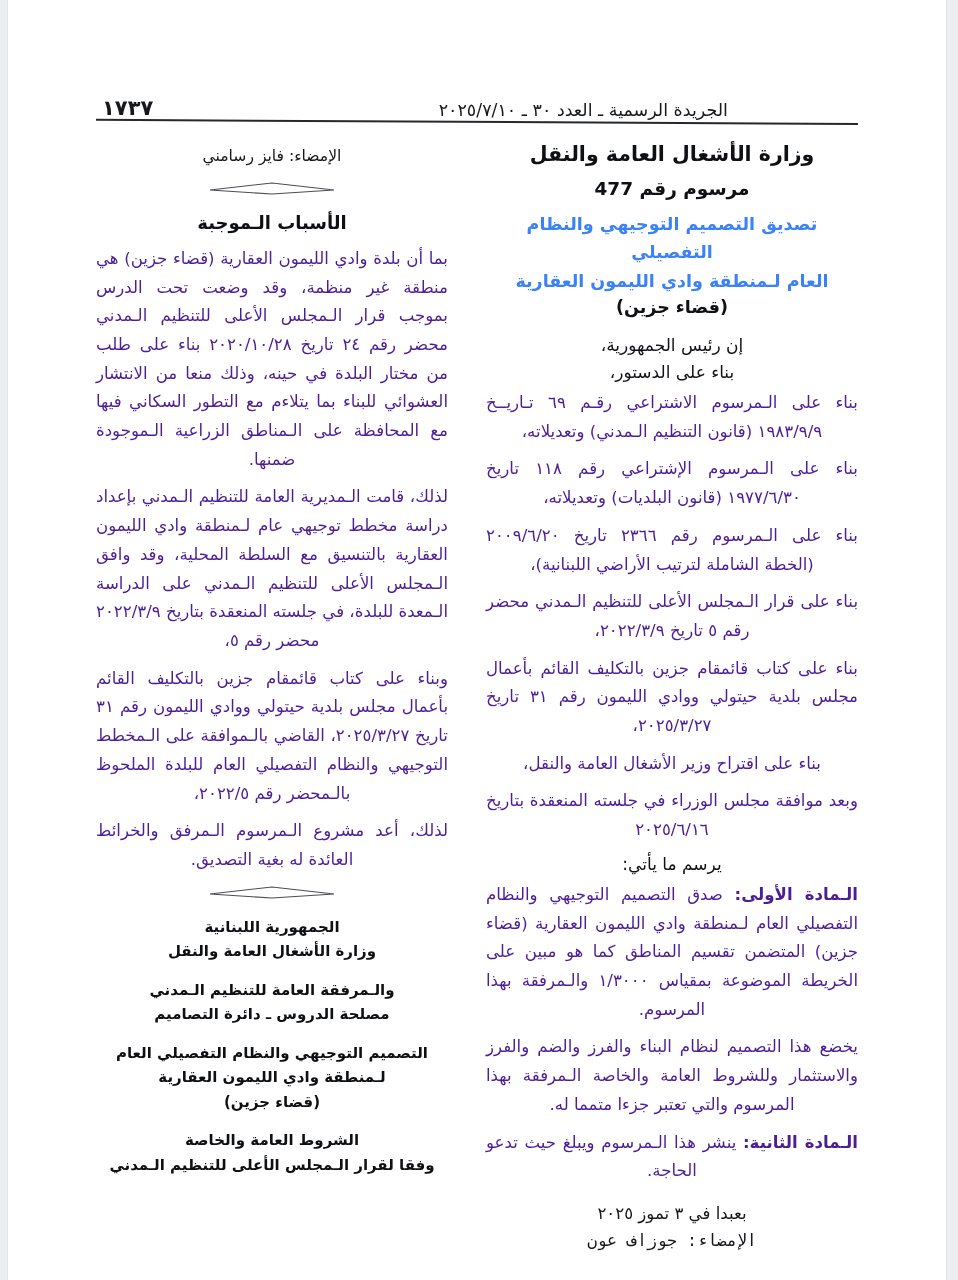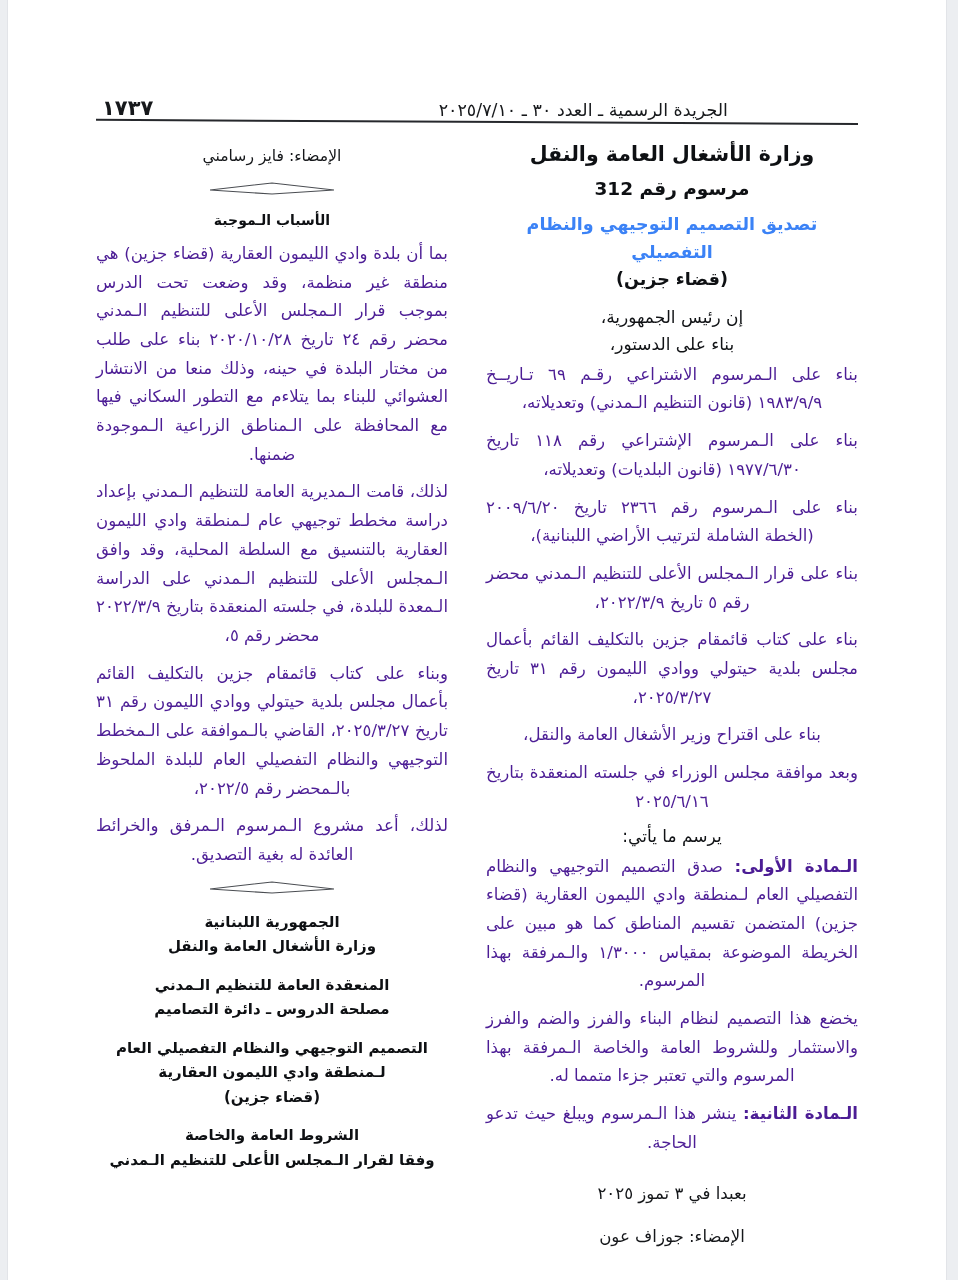--- a/index.html
+++ b/index.html
@@ -129,41 +129,41 @@
     margin-bottom: 9px;
   }
 
   .article-label { font-weight: 700; }
 
   .closing {
     font-size: 16.6px;
     line-height: 1.72;
     color: #15171a;
     text-align: center;
-    margin-top: 22px;
+    margin-top: 14px;
   }
 
   
   .minister-sig {
     font-size: 15.6px;
     line-height: 1.85;
     color: #15171a;
     text-align: center;
     margin-bottom: 6px;
   }
 
   .divider {
     display: block;
     margin: 10px auto 16px auto;
     width: 128px;
     height: 15px;
   }
 
   .section-head {
-    font-size: 14px;
+    font-size: 18px;
     font-weight: 700;
     text-align: center;
     color: #0e1013;
     letter-spacing: 0.6px;
     margin-bottom: 12px;
   }
 
   .stamp {
     text-align: center;
     margin-top: 4px;
@@ -193,23 +193,24 @@
     </div>
     <div class="masthead-rule"></div>
   </div>
 
   <div class="columns">
 
     <div class="col col-right">
 
       <div class="title-main">وزارة الأشغال العامة والنقل</div>
 
-      <div class="title-sub">مرسوم رقم 312</div>
+      <div class="title-sub">مرسوم رقم 477</div>
 
       <div class="title-desc">تصديق التصميم التوجيهي والنظام التفصيلي</div>
+      <div class="title-desc">العام لـمنطقة وادي الليمون العقارية</div>
       <div class="title-desc-paren">(قضاء جزين)</div>
 
       <div class="lead">إن رئيس الجمهورية،</div>
       <div class="lead">بناء على الدستور،</div>
 
       <div class="para">بناء على الـمرسوم الاشتراعي رقـم ٦٩ تـاريــخ ١٩٨٣/٩/٩ (قانون التنظيم الـمدني) وتعديلاته،</div>
       <div class="para">بناء على الـمرسوم الإشتراعي رقم ١١٨ تاريخ ١٩٧٧/٦/٣٠ (قانون البلديات) وتعديلاته،</div>
       <div class="para">بناء على الـمرسوم رقم ٢٣٦٦ تاريخ ٢٠٠٩/٦/٢٠ (الخطة الشاملة لترتيب الأراضي اللبنانية)،</div>
       <div class="para">بناء على قرار الـمجلس الأعلى للتنظيم الـمدني محضر رقم ٥ تاريخ ٢٠٢٢/٣/٩،</div>
       <div class="para">بناء على كتاب قائمقام جزين بالتكليف القائم بأعمال مجلس بلدية حيتولي ووادي الليمون رقم ٣١ تاريخ ٢٠٢٥/٣/٢٧،</div>
@@ -224,21 +225,21 @@
 
       <div class="para">
         <span>يخضع هذا التصميم لنظام البناء والفرز والضم والفرز والاستثمار وللشروط العامة والخاصة الـمرفقة بهذا المرسوم والتي تعتبر جزءا متمما له.</span>
       </div>
 
       <div class="para">
         <span class="article-label">الـمادة الثانية:</span><span> ينشر هذا الـمرسوم ويبلغ حيث تدعو الحاجة.</span>
       </div>
 
       <div class="closing">بعبدا في ٣ تموز ٢٠٢٥</div>
-      <div class="closing" style="margin-top:15px;">الإمضاء: جوزاف عون</div>
+      <div class="closing" style="margin-top:0;font-family:Liberation Mono, monospace;">الإمضاء: جوزاف عون</div>
 
     </div>
 
     <div class="col col-left">
 
       <div class="minister-sig">
         <div>الإمضاء: فايز رسامني</div>
       </div>
 
       <svg class="divider" viewBox="0 0 128 15">
@@ -255,21 +256,21 @@
       <svg class="divider" viewBox="0 0 128 15">
         <path d="M2 9 L64 2 L126 9 L64 13 Z" fill="none" stroke="#4a4d52" stroke-width="1.1"></path>
       </svg>
 
       <div class="stamp">
         <div class="stamp-group">
           <div class="stamp-line">الجمهورية اللبنانية</div>
           <div class="stamp-line">وزارة الأشغال العامة والنقل</div>
         </div>
         <div class="stamp-group">
-          <div class="stamp-line">المنعقدة العامة للتنظيم الـمدني</div>
+          <div class="stamp-line">والـمرفقة العامة للتنظيم الـمدني</div>
           <div class="stamp-line">مصلحة الدروس ـ دائرة التصاميم</div>
         </div>
         <div class="stamp-group">
           <div class="stamp-line">التصميم التوجيهي والنظام التفصيلي العام</div>
           <div class="stamp-line">لـمنطقة وادي الليمون العقارية</div>
           <div class="stamp-line">(قضاء جزين)</div>
         </div>
         <div class="stamp-group">
           <div class="stamp-line">الشروط العامة والخاصة</div>
           <div class="stamp-line">وفقا لقرار الـمجلس الأعلى للتنظيم الـمدني</div>

